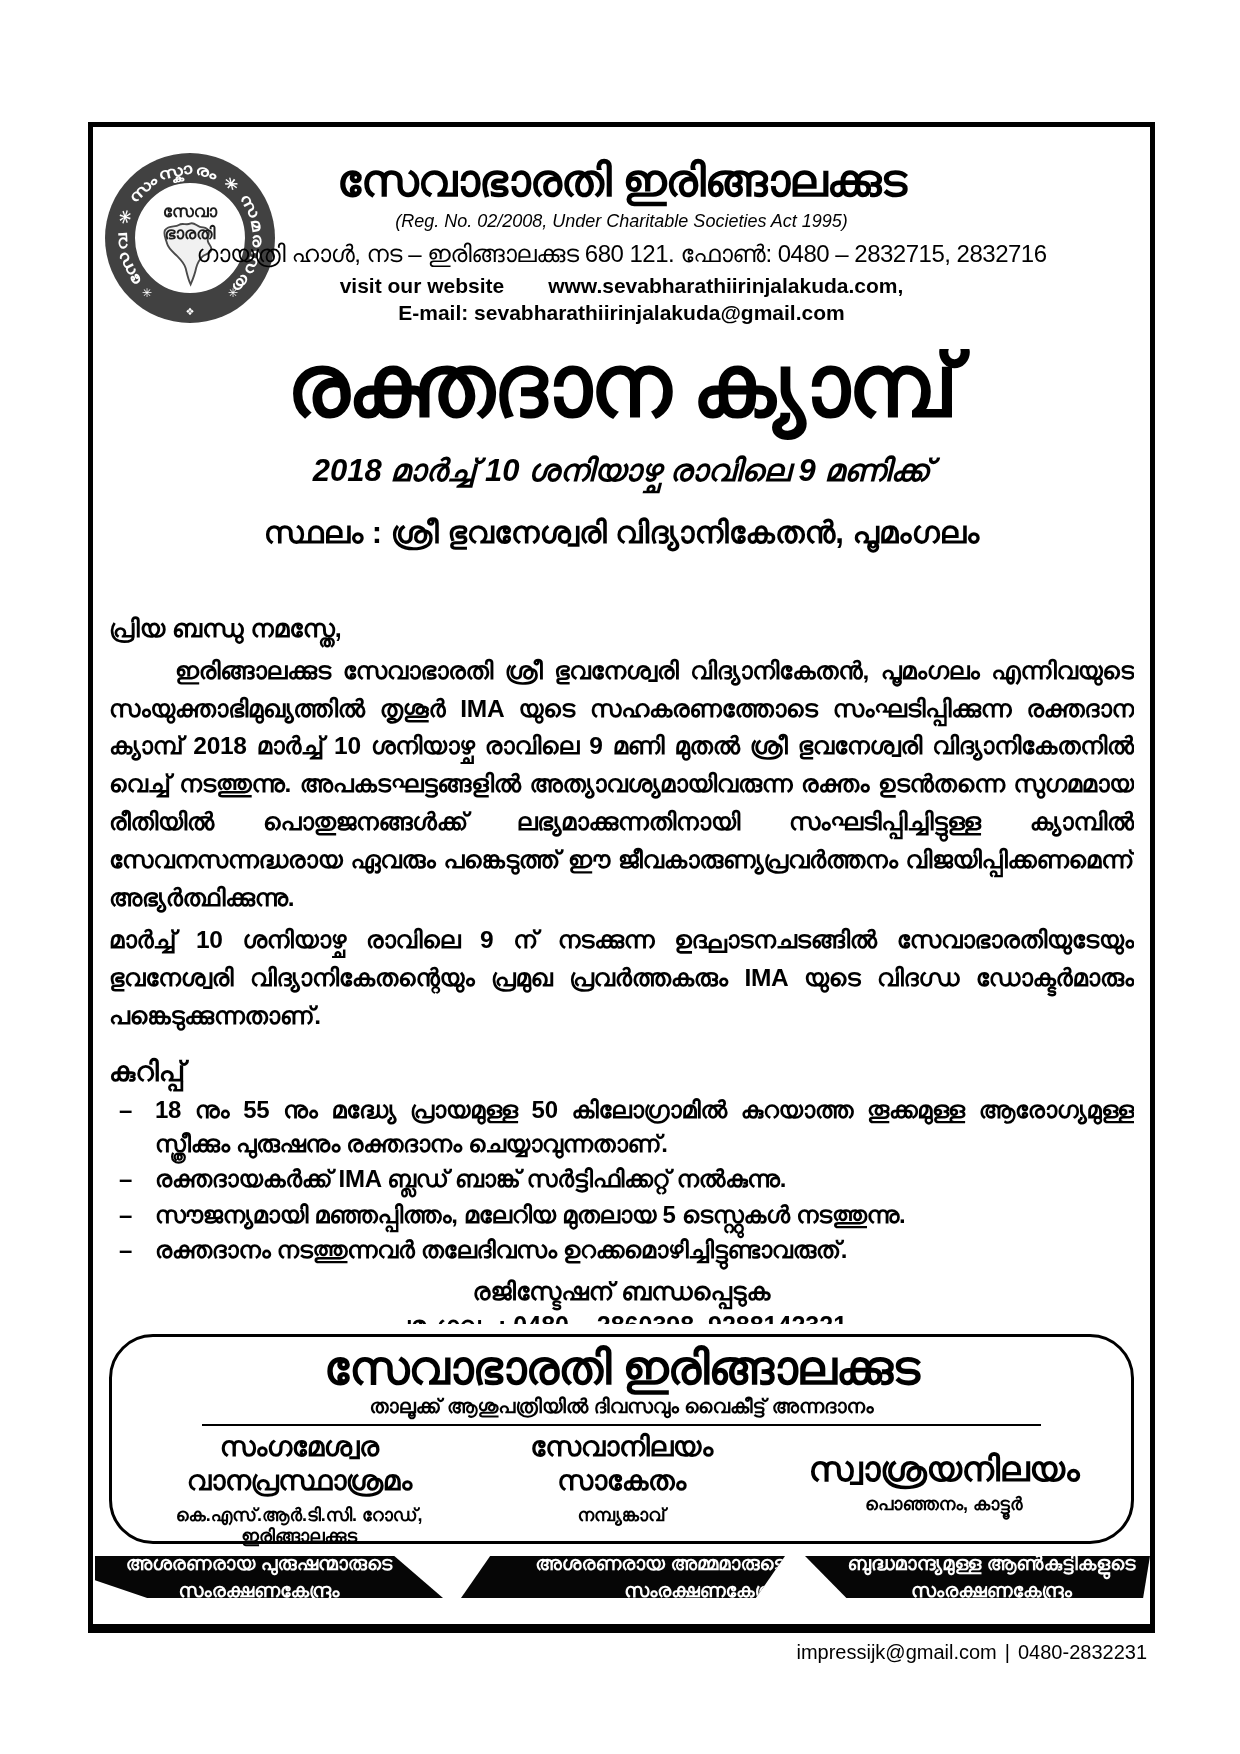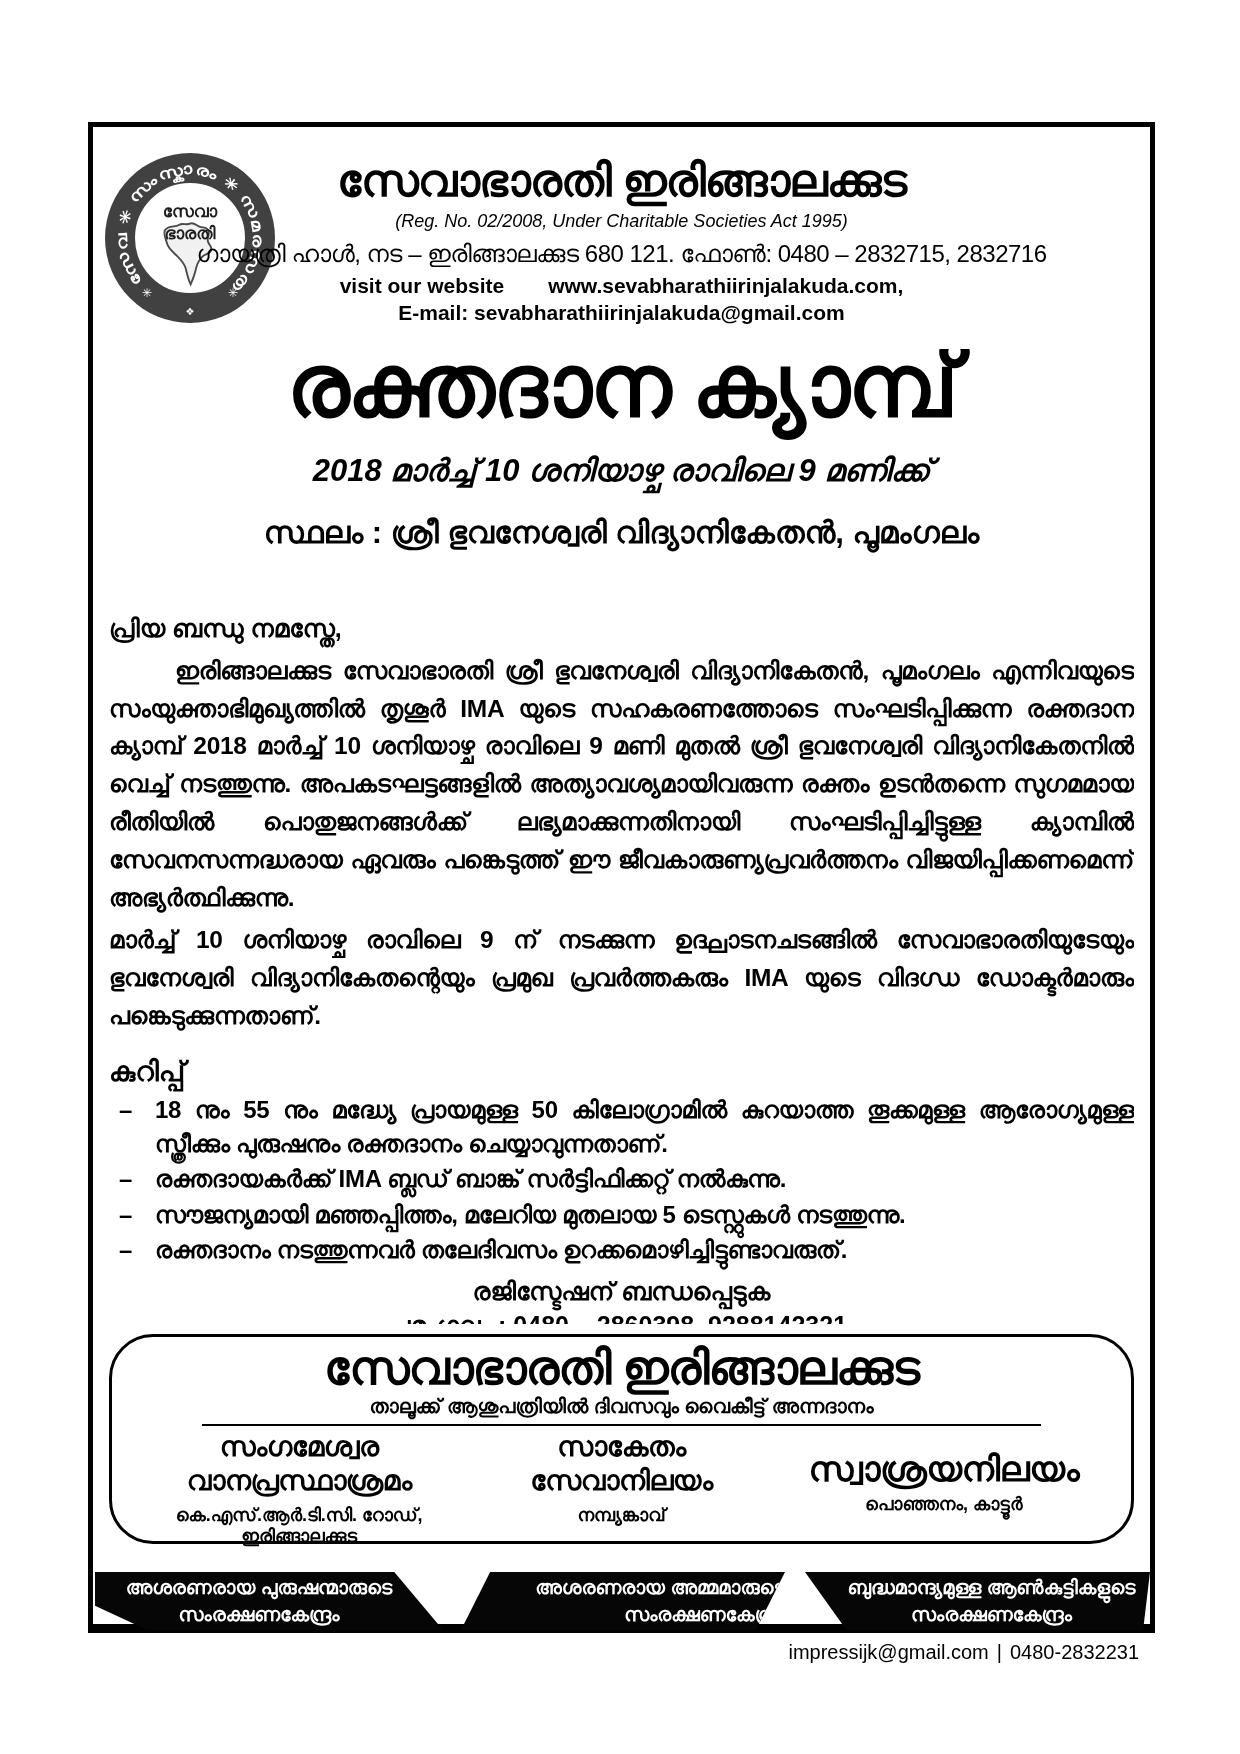--- a/index.html
+++ b/index.html
@@ -48,30 +48,30 @@
   .org-box-divider{height:2px;background:#000;margin:6px 90px 0 90px;}
   .centers{display:flex;margin-top:4px;padding:0 26px;}
   .center{flex:1;}
   .center-name{font-size:28px;font-weight:bold;line-height:1.2;letter-spacing:-0.5px;}
   .center-loc{font-size:18px;font-weight:bold;margin-top:8px;}
   .center.c3 .center-name{padding-top:18px;font-size:35px;}
   .center.c3 .center-loc{margin-top:4px;}
 
   
   .banners{position:absolute;left:0;right:0;bottom:10px;height:58px;}
-  .banner{position:absolute;top:16px;height:58px;background:#060606;color:#fff;
+  .banner{position:absolute;top:0;height:42px;background:#060606;color:#fff;
           display:flex;flex-direction:column;justify-content:center;text-align:center;
           font-size:19.5px;font-weight:bold;line-height:1.4;box-sizing:border-box;}
   .banner .b-line{display:block;}
   .b1{left:2px;width:348px;clip-path:polygon(0 0,86% 0,100% 100%,15% 100%,0 58%);padding-right:20px;}
   .b2{left:368px;width:324px;clip-path:polygon(9% 0,100% 0,91% 100%,0 100%);align-items:flex-end;}
   .b3{left:712px;width:345px;clip-path:polygon(0 0,100% 0,98% 100%,12% 100%);padding-left:28px;}
 
   
-  .footer{position:absolute;top:1641px;left:72px;width:1067px;text-align:right;font-size:20px;color:#000;}
+  .footer{position:absolute;top:1641px;left:80px;width:1067px;text-align:right;font-size:20px;color:#000;}
   .footer .sep{display:inline-block;margin:0 8px;}
 </style>
 </head>
 <body>
 
 <div class="page">
   <div class="frame">
 
     <svg class="logo" viewBox="0 0 174 174">
       <circle cx="87" cy="87" r="85" fill="#414141"></circle>
@@ -143,22 +143,22 @@
       <div class="centers">
         <div class="center c1">
           <div class="center-name">
             <div>സംഗമേശ്വര</div>
             <div>വാനപ്രസ്ഥാശ്രമം</div>
           </div>
           <div class="center-loc">കെ.എസ്.ആർ.ടി.സി. റോഡ്, ഇരിങ്ങാലക്കുട</div>
         </div>
         <div class="center c2">
           <div class="center-name">
+            <div>സേവാനിലയം</div>
             <div>സാകേതം</div>
-            <div>സേവാനിലയം</div>
           </div>
           <div class="center-loc">നമ്പ്യങ്കാവ്</div>
         </div>
         <div class="center c3">
           <div class="center-name">സ്വാശ്രയനിലയം</div>
           <div class="center-loc">പൊഞ്ഞനം, കാട്ടൂർ</div>
         </div>
       </div>
     </div>
 

